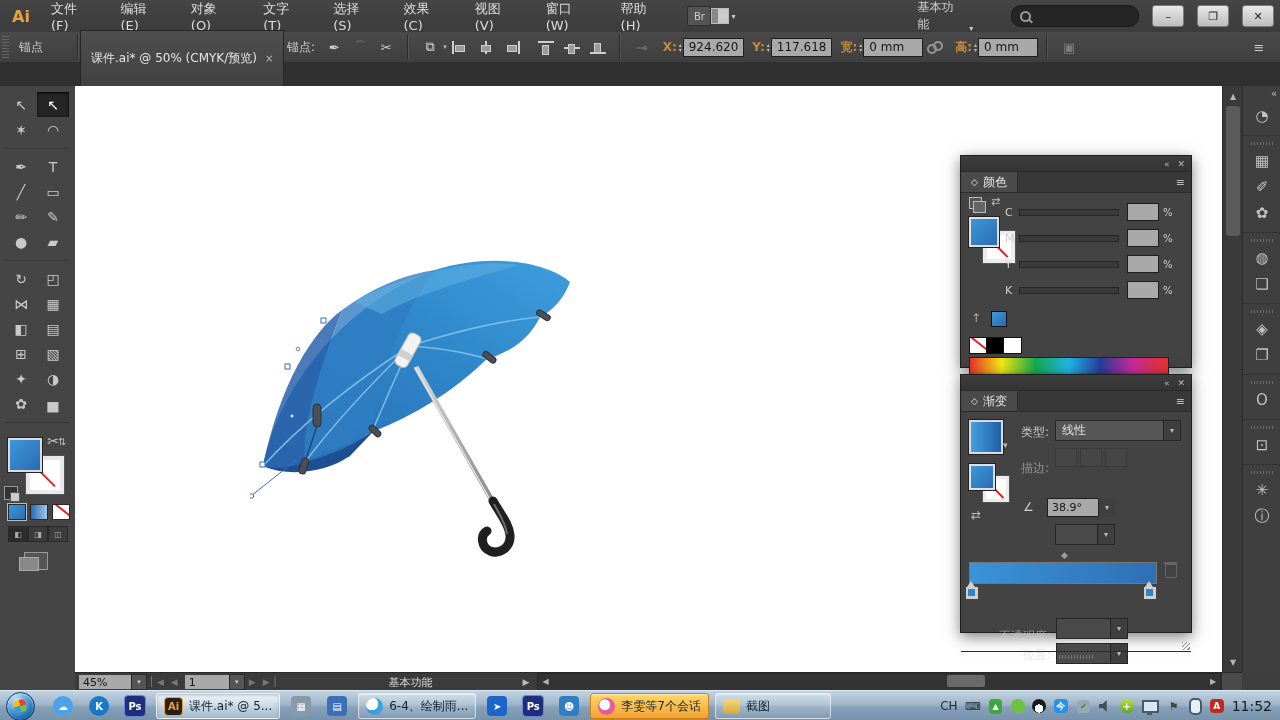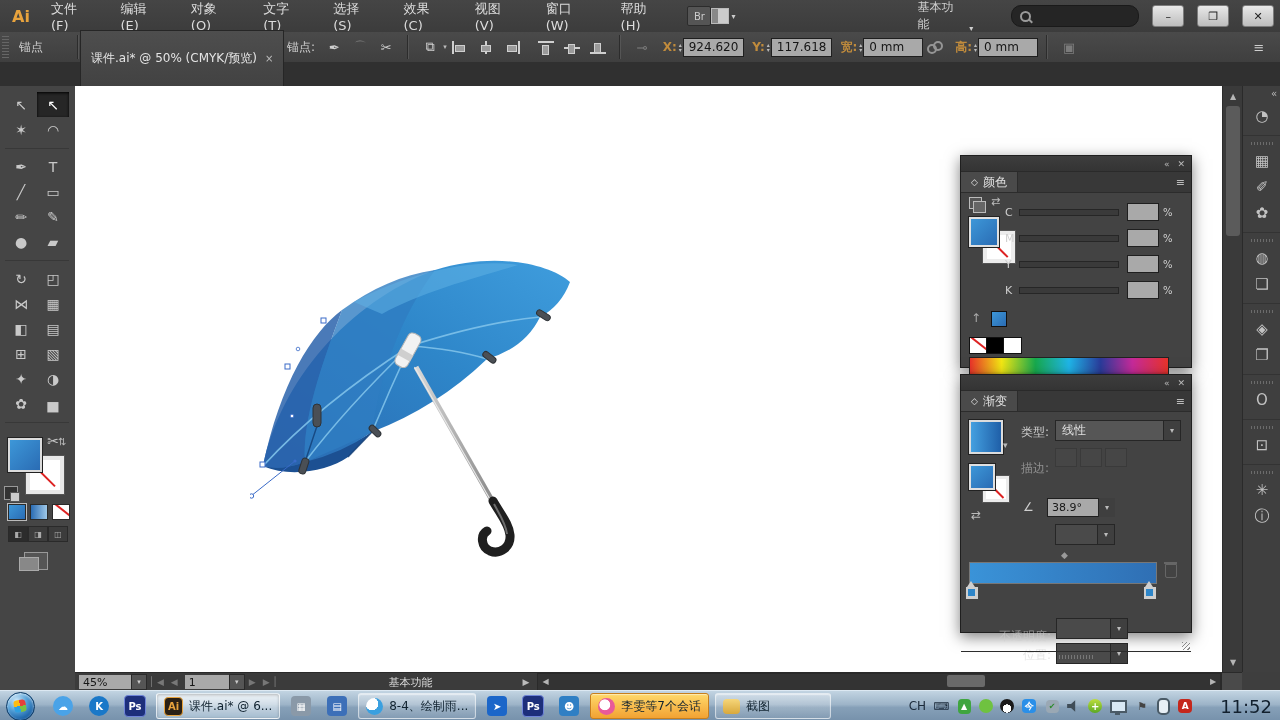--- a/index.html
+++ b/index.html
@@ -166,21 +166,21 @@
   .task.active{background:linear-gradient(rgba(255,255,255,.75),rgba(200,220,235,.55));box-shadow:inset 0 1px 3px rgba(0,0,0,.25);}
   .task.alert{background:linear-gradient(#ffd96a,#f2a233);border-color:#c87f1c;}
   .tray{margin-left:auto;display:flex;align-items:center;gap:7px;padding-right:8px;font-size:12px;}
   .tray-ico{width:16px;height:16px;display:flex;align-items:center;justify-content:center;font-size:11px;}
   .circ{border-radius:50%;}
   .qq-ico{width:14px;height:14px;border-radius:50%;background:radial-gradient(circle at 50% 68%,#fff 0 34%,#1a1a1a 36%);}
   .mon-ico{width:13px;height:9px;border:2px solid #4a5a66;background:#d8e8f4;position:relative;}
   .mon-ico::after{content:"";position:absolute;left:3px;bottom:-4px;width:5px;height:2px;background:#4a5a66;}
   .spk-ico{width:13px;height:13px;background:#3f4d58;clip-path:polygon(0 35%,30% 35%,62% 6%,62% 94%,30% 65%,0 65%);}
   .mouse-ico{width:9px;height:13px;border:2px solid #4a5a66;border-radius:5px;background:#e8eff5;}
-  #clock{font-size:18px;color:#12202e;margin-left:20px;}
+  #clock{font-size:14px;color:#12202e;margin-left:0;}
   
   #artwork{position:absolute;left:175px;top:168px;}
 </style>
 </head>
 <body>
 
 <div id="app">
 
   <div id="titlebar">
     <div id="ai-logo">Ai</div>
@@ -601,31 +601,31 @@
         <span class="ic-badge circ" style="background:#4aa3e8">☁</span>
       </div>
     <div class="tb-ico">
         <span class="ic-badge circ" style="background:#1a78c8">K</span>
       </div>
     <div class="tb-ico">
         <span class="ic-badge" style="background:#1d2f7b;border:1px solid #6f84d8">Ps</span>
       </div>
     <div class="task active">
       <span class="ic-badge" style="background:#2a2015;color:#e8a33d;border:1px solid #e8a33d;width:17px;height:17px">Ai</span>
-      <span>课件.ai* @ 6...</span>
+      <span>课件.ai* @ 5...</span>
     </div>
     <div class="tb-ico">
         <span class="ic-badge" style="background:#8a99a8">▦</span>
       </div>
     <div class="tb-ico">
         <span class="ic-badge" style="background:#3c6fb8">▤</span>
       </div>
     <div class="task">
       <span class="ic-badge circ" style="background:radial-gradient(circle at 35% 35%,#fff 0 40%,#3aa0e0 42%);width:17px;height:17px"></span>
-      <span>8-4、绘制雨...</span>
+      <span>6-4、绘制雨...</span>
     </div>
     <div class="tb-ico">
         <span class="ic-badge" style="background:#1b66c9">➤</span>
       </div>
     <div class="tb-ico">
         <span class="ic-badge" style="background:#1d2f7b;border:1px solid #6f84d8">Ps</span>
       </div>
     <div class="tb-ico">
         <span class="ic-badge" style="background:#2f7fc4">☻</span>
       </div>

